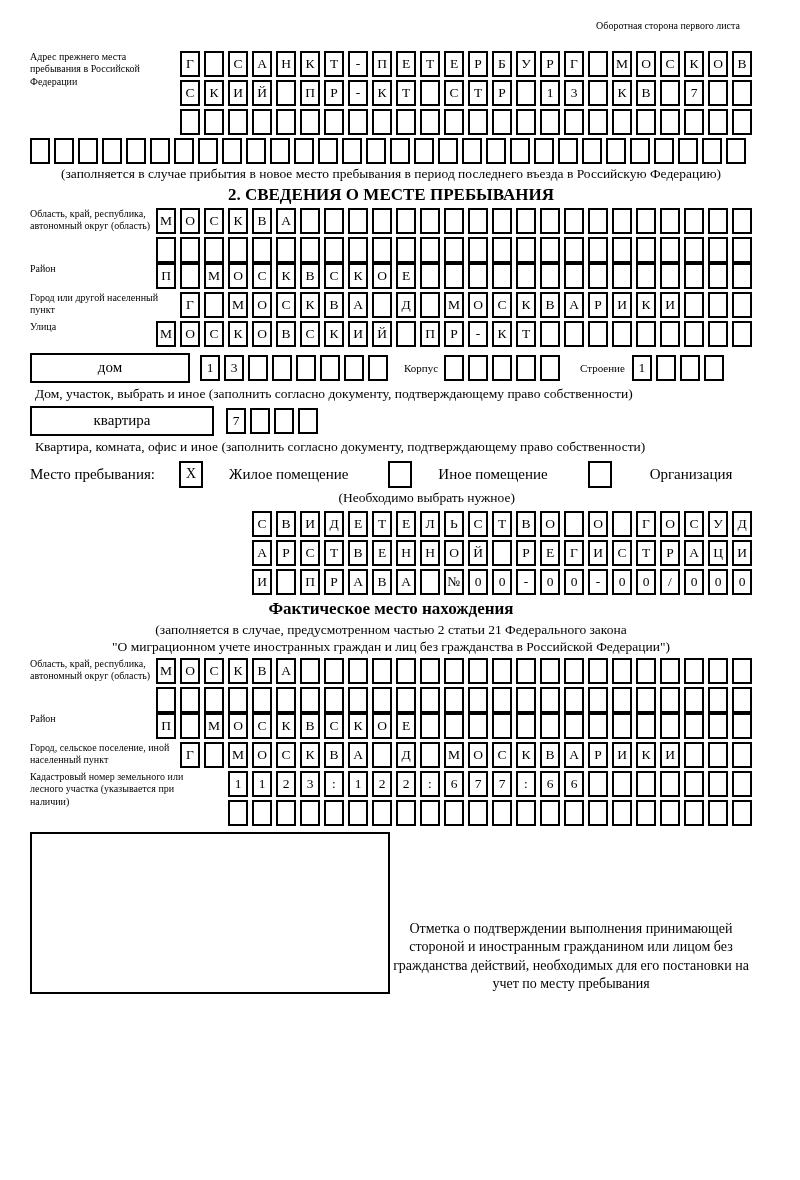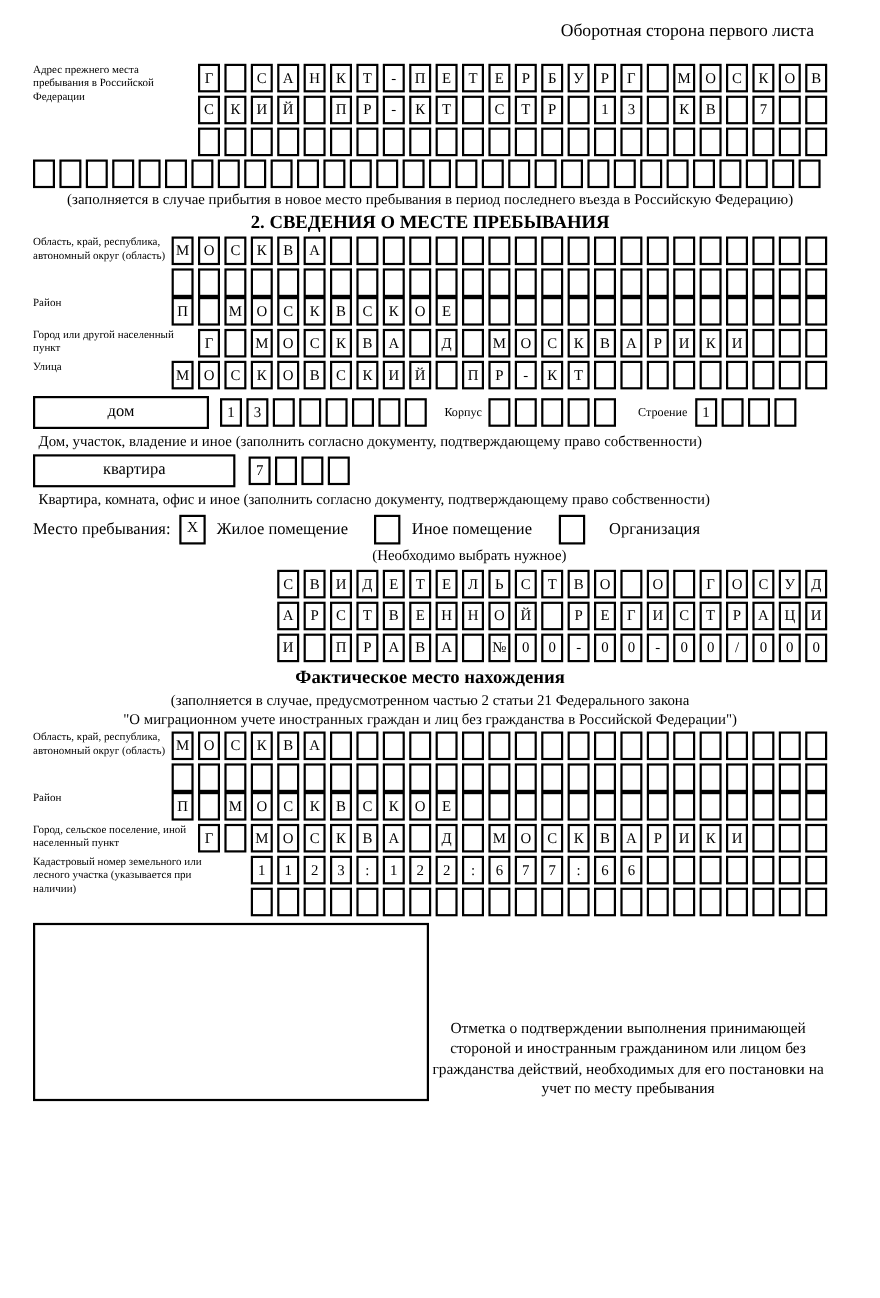--- a/index.html
+++ b/index.html
@@ -1,37 +1,37 @@
 <!DOCTYPE html>
 <html><head>
 <meta charset="utf-8">
 <style>
   html,body{margin:0;padding:0;background:#fff;}
   body{width:800px;height:1180px;font-family:"Liberation Serif","DejaVu Serif",serif;color:#000;overflow:hidden;}
   .page{padding:12px 48px 0 30px;box-sizing:border-box;width:800px;}
-  .hdr{text-align:right;font-size:16px;margin:8px 0 20px 0;padding-right:12px;}
+  .hdr{text-align:right;font-size:10px;margin:8px 0 20px 0;padding-right:12px;}
 
   .field{display:flex;align-items:flex-start;}
   .lbl{font-size:10px;line-height:1.24;flex:0 0 auto;}
   .grids{margin-left:auto;display:flex;flex-direction:column;}
   .cells{display:flex;gap:4px;}
   .grids .cells + .cells{margin-top:3px;}
   .cell{flex:0 0 20px;width:20px;height:26px;box-sizing:border-box;border:2px solid #000;
         display:flex;align-items:center;justify-content:center;font-size:13.5px;line-height:1;}
   .right-grid{margin-left:auto;}
 
   .note-c{text-align:center;font-size:13.5px;line-height:1.2;}
   .note-l{font-size:13.5px;line-height:1.2;margin-left:5px;}
   .title-c{text-align:center;font-size:17px;font-weight:bold;line-height:1.2;}
 
   .house-row{display:flex;align-items:center;margin-top:6px;}
   .namebox{height:30px;box-sizing:border-box;border:2px solid #000;display:flex;align-items:center;justify-content:center;font-size:15px;}
   .inline-lbl{font-size:11px;}
 
-  .stay-row{display:flex;align-items:center;margin-top:6px;font-size:15px;}
+  .stay-row{display:flex;align-items:center;margin-top:6px;font-size:15px;gap:16px;}
   .chk{width:24px;height:27px;box-sizing:border-box;border:2px solid #000;display:flex;align-items:center;justify-content:center;font-size:14px;}
   .stay-note{font-size:13.5px;margin:2px 0 0 155px;width:330px;text-align:right;}
 
   .stamp-wrap{display:flex;flex-direction:row;align-items:flex-end;margin-top:6px;}
   .stamp-box{width:360px;height:162px;box-sizing:border-box;border:2px solid #000;}
   .stamp-cap{width:362px;margin-top:4px;text-align:center;font-size:14px;line-height:1.32;}
 
   .mt2{margin-top:2px}.mt3{margin-top:3px}.mt4{margin-top:4px}.mt5{margin-top:5px}
 </style>
 </head>
@@ -339,21 +339,21 @@
         <span class="cell"></span>
       </div>
     <div class="inline-lbl" style="margin-left:20px">Строение</div>
     <div class="cells" style="margin-left:7px">
         <span class="cell">1</span>
         <span class="cell"></span>
         <span class="cell"></span>
         <span class="cell"></span>
       </div>
   </div>
-  <div class="note-l mt3">Дом, участок, владение и иное (заполнить согласно документу, подтверждающему право собственности)</div>
+  <div class="note-l mt3">Дом, участок, выбрать и иное (заполнить согласно документу, подтверждающему право собственности)</div>
 
   <div class="house-row mt4">
     <div class="namebox" style="width:184px">квартира</div>
     <div class="cells" style="margin-left:12px">
         <span class="cell">7</span>
         <span class="cell"></span>
         <span class="cell"></span>
         <span class="cell"></span>
       </div>
   </div>

